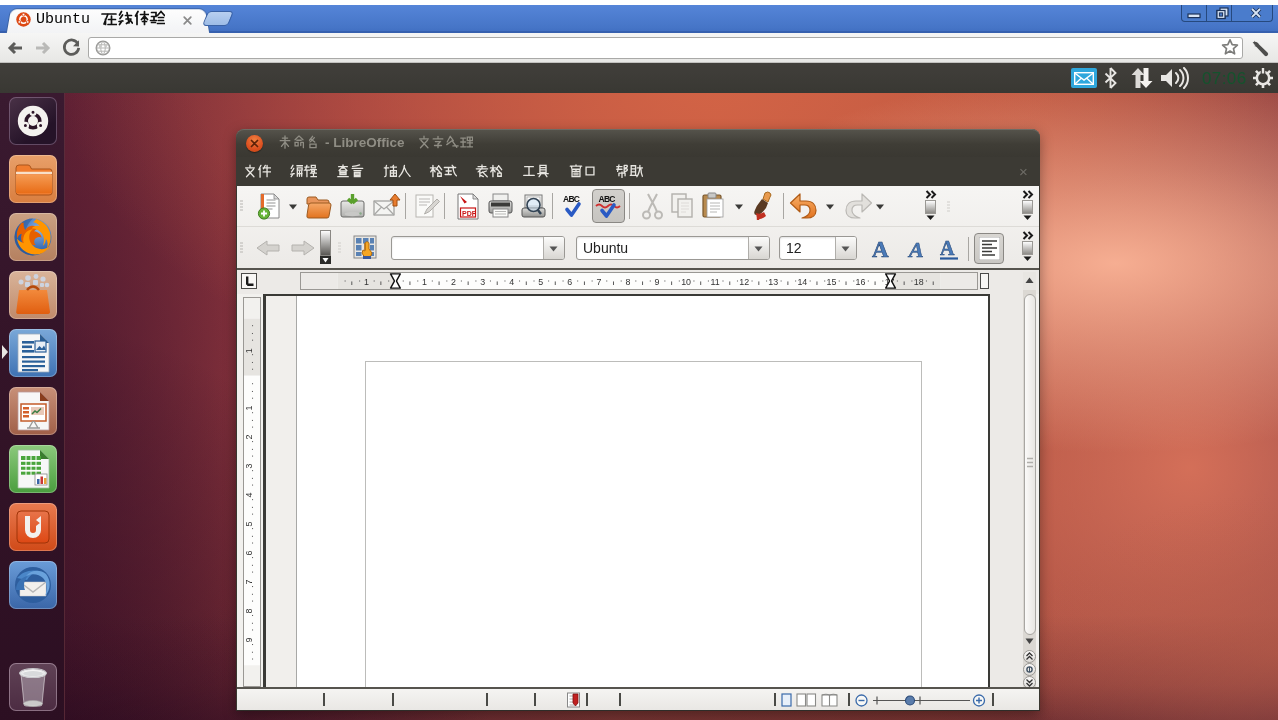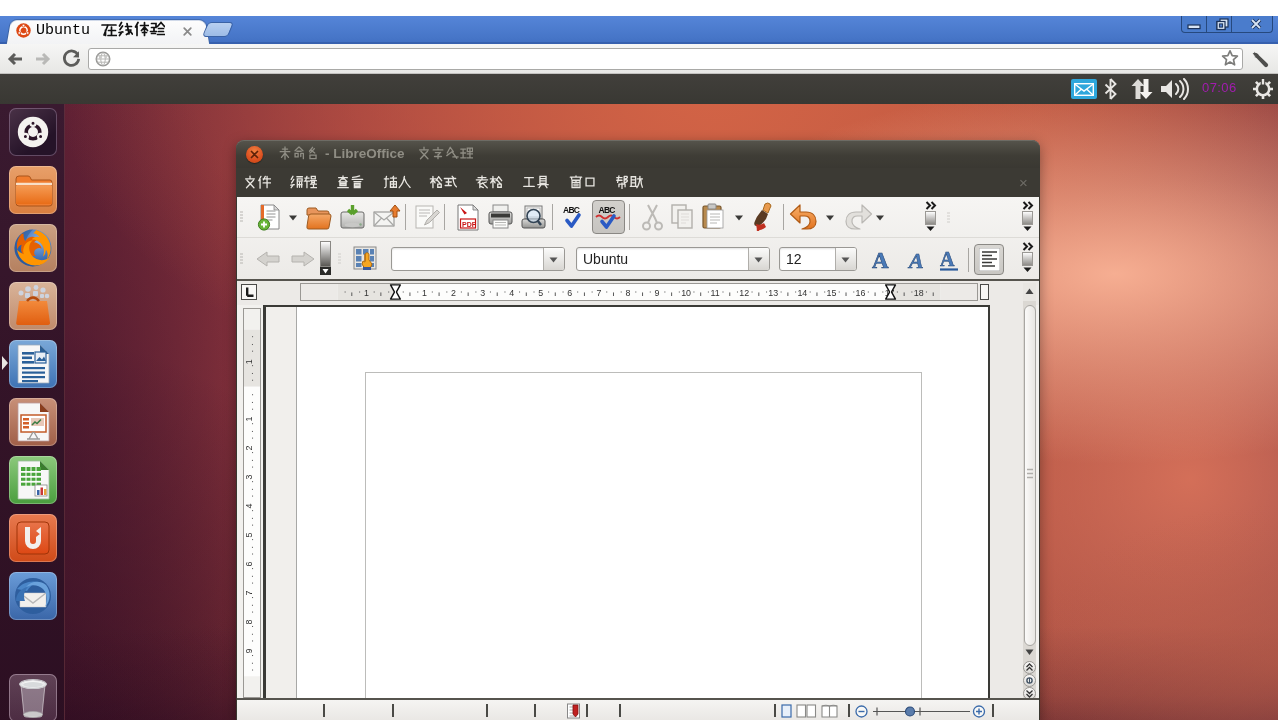--- a/index.html
+++ b/index.html
@@ -1,18 +1,18 @@
 <!DOCTYPE html>
 <html><head><meta charset="utf-8"><style>
 *{margin:0;padding:0;box-sizing:border-box}
 html,body{width:1278px;height:720px;overflow:hidden;font-family:"Liberation Sans",sans-serif;-webkit-font-smoothing:antialiased}
 .ab{position:absolute}
 svg.cj{display:inline-block}
 </style></head><body>
-<div class="ab" style="left:0;top:16px;width:1278px;height:600px;background:#fff">
+<div class="ab" style="left:0;top:5px;width:1278px;height:600px;background:#fff">
 
 <div class="ab" style="left:0;top:88px;width:1278px;height:632px;background:
 radial-gradient(260px 160px at 1278px 560px, rgba(190,95,70,.55), rgba(190,95,70,0) 100%),
 linear-gradient(to top, rgba(36,8,30,.4) 0px, rgba(36,8,30,.18) 40px, rgba(36,8,30,0) 110px),
 radial-gradient(440px 190px at 1115px 170px, rgba(246,174,146,1) 0%, rgba(244,172,144,0) 100%),
 radial-gradient(330px 300px at 1190px 375px, rgba(222,118,92,.85), rgba(222,118,92,0) 100%),
 radial-gradient(640px 330px at 700px -10px, rgba(212,100,70,.92), rgba(212,100,70,0) 100%),
 radial-gradient(250px 430px at 30px 330px, rgba(58,18,42,.68), rgba(62,20,44,0) 100%),
 radial-gradient(560px 500px at -60px 712px, rgba(30,6,26,.95), rgba(30,6,26,0) 100%),
 radial-gradient(700px 300px at 480px 790px, rgba(50,14,38,.4), rgba(50,14,38,0) 100%),
@@ -91,21 +91,21 @@
       <path d="M7.5 1 7.5 21 M7.5 1 12.5 6 2.5 15.5 M7.5 21 12.5 16 2.5 6.5" fill="none" stroke="#e8e6e3" stroke-width="1.9"></path>
     </svg>
 <svg class="ab" style="left:1129px;top:62px" width="25" height="22" viewBox="0 0 25 22">
       <path d="M6.5 21 V8 H2.5 L9 1 15.5 8 h-4 V21 Z" fill="#dddbd8"></path>
       <path d="M14.5 1 V14 H10.5 L17 21 23.5 14 h-4 V1 Z" fill="#f4f2ef"></path>
     </svg>
 <svg class="ab" style="left:1159px;top:62px" width="30" height="22" viewBox="0 0 30 22">
       <path d="M2 8h5l6-6v18l-6-6H2z" fill="#e8e6e3"></path>
       <path d="M17 6a6.5 6.5 0 0 1 0 10 M21 3a11 11 0 0 1 0 16 M25 1a14.5 14.5 0 0 1 0 20" fill="none" stroke="#e8e6e3" stroke-width="2" stroke-linecap="round"></path>
     </svg>
-<div class="ab" style="left:1202px;top:64px;width:42px;height:20px;font-size:13px;color:#a21caf;letter-spacing:.4px">07:06</div>
+<div class="ab" style="left:1202px;top:64px;width:42px;height:20px;font-size:17px;color:#14532d;letter-spacing:.4px">07:06</div>
 <svg class="ab" style="left:1251px;top:61px" width="24" height="24" viewBox="0 0 24 24">
       <g fill="none" stroke="#e8e6e3" stroke-width="2.6">
         <circle cx="12" cy="12" r="6.2"></circle>
         <path d="M12 2v4 M12 18v4 M2 12h4 M18 12h4 M4.9 4.9l2.8 2.8 M16.3 16.3l2.8 2.8 M4.9 19.1l2.8-2.8 M16.3 7.7l2.8-2.8"></path>
       </g>
       <rect x="9.7" y="1" width="4.6" height="7" fill="#3c3b37"></rect>
       <rect x="10.8" y="2" width="2.4" height="5.5" fill="#e8e6e3"></rect>
     </svg>
 
 <div class="ab" style="left:0;top:88px;width:65px;height:632px;background:linear-gradient(180deg,#3a1a30 0%,#341428 40%,#2c0f22 100%);border-right:1px solid rgba(120,60,70,.55)"></div>

